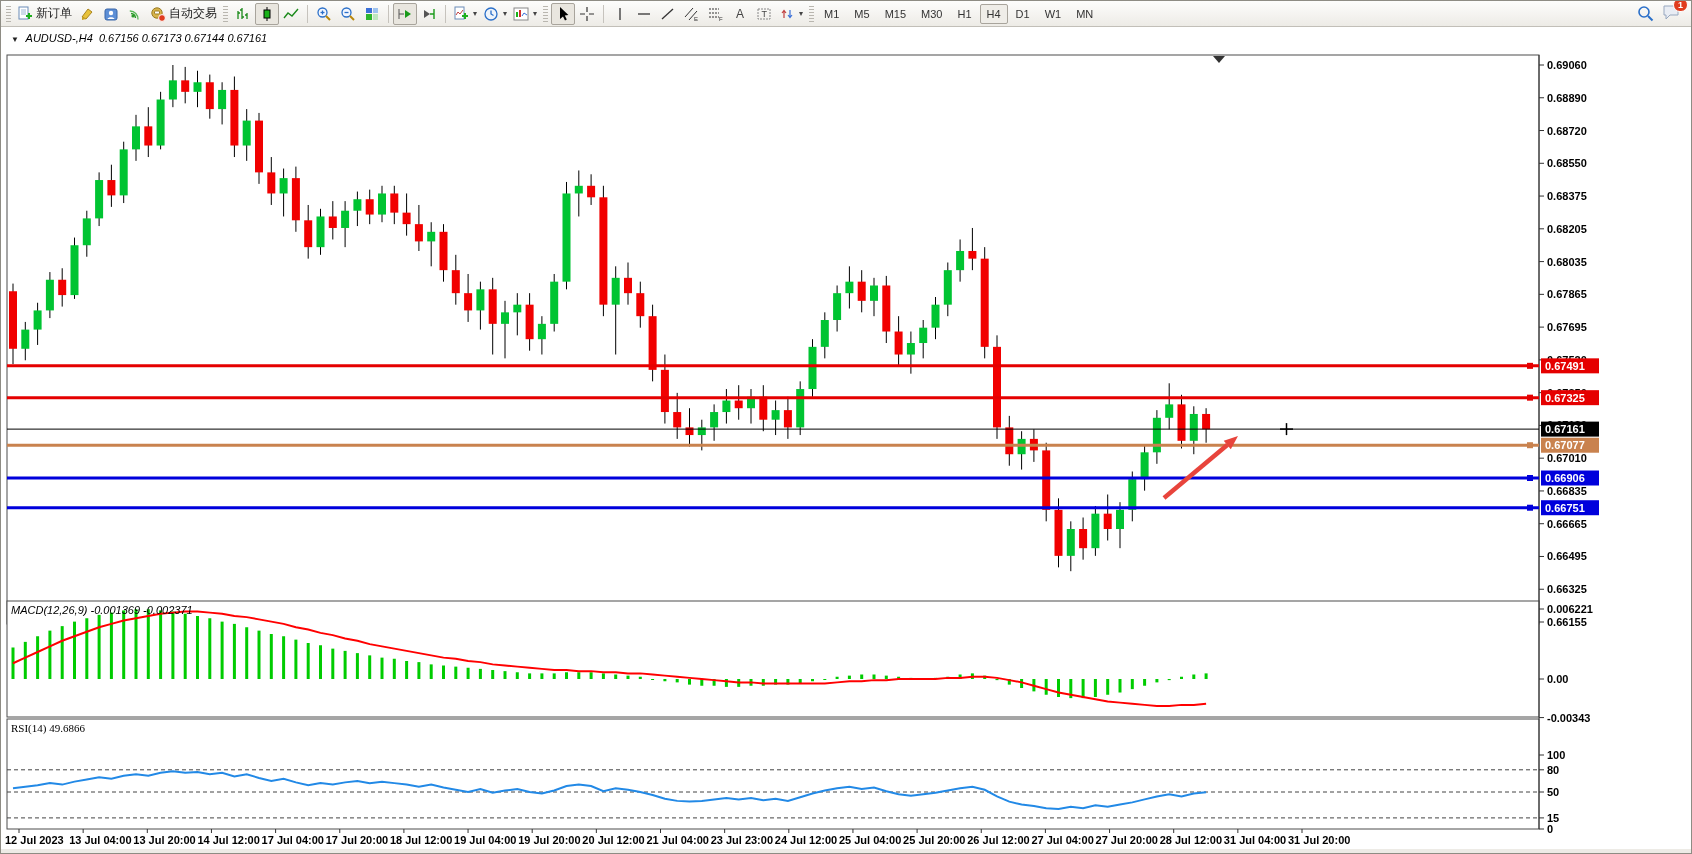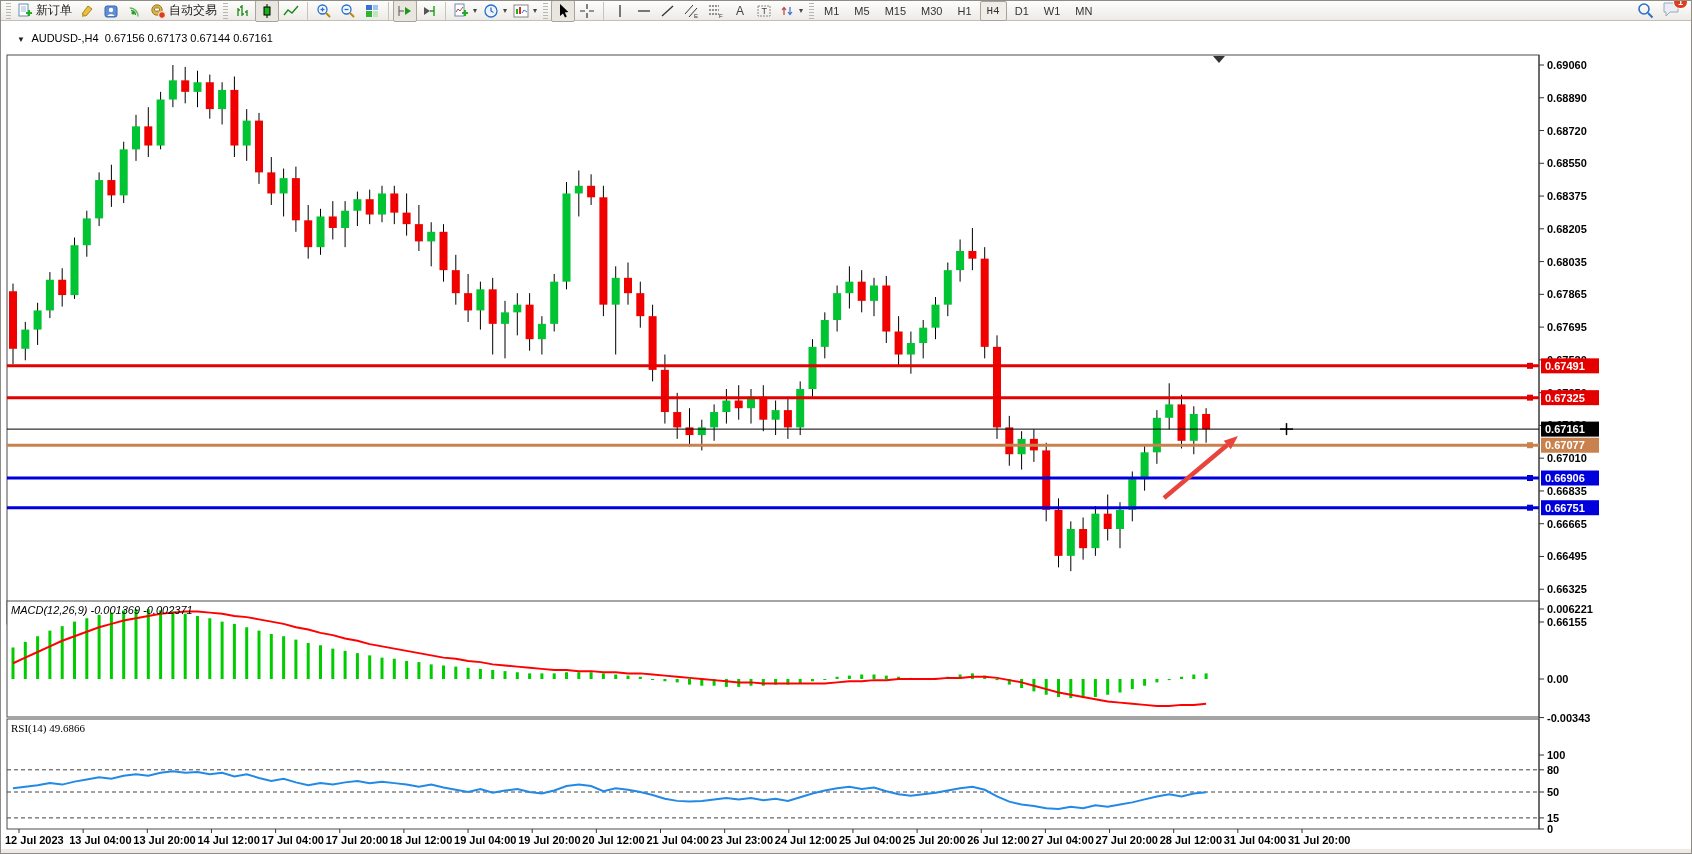--- a/index.html
+++ b/index.html
@@ -1,28 +1,28 @@
 <!DOCTYPE html>
 <html><head>
 <meta charset="utf-8">
 <style>
   html,body{margin:0;padding:0;background:#e8e6e1;font-family:"Liberation Sans",sans-serif;}
   .win{position:relative;width:1692px;height:854px;background:#fff;overflow:hidden;border:1px solid #8e8c84;box-sizing:border-box;}
   
-  .tb{position:absolute;top:0;left:0;right:0;height:20px;background:linear-gradient(#fdfdfc,#edebe6);
+  .tb{position:absolute;top:0;left:0;right:0;height:26px;background:linear-gradient(#fdfdfc,#edebe6);
       border-bottom:1px solid #c2bfb8;display:flex;align-items:center;padding:0 2px;box-sizing:border-box;z-index:30;}
   .grip{width:5px;height:16px;margin:0 3px;background:repeating-linear-gradient(180deg,#b9b6af 0 1px,transparent 1px 3px);}
   .sep{width:1px;height:18px;background:#c6c3bd;margin:0 4px;}
   .btn{display:flex;align-items:center;justify-content:center;height:22px;min-width:24px;border:1px solid transparent;
        background:transparent;padding:0 2px;gap:3px;cursor:default;}
   .btn.pressed{border:1px solid #a8a49c;background:#e9e6df;border-radius:2px;}
   .btn .lbl{font-size:12px;color:#222;white-space:nowrap;}
   .dd{font-size:8px;color:#444;margin-left:1px;}
   .tf{font-size:11px;color:#333;padding:3px 6px;border:1px solid transparent;border-radius:2px;}
-  .tf.pressed{border:1px solid #a8a49c;background:#efede8;font-family:Liberation Mono, monospace;}
+  .tf.pressed{border:1px solid #a8a49c;background:#efede8;}
   .tbright{margin-left:auto;display:flex;align-items:center;gap:8px;padding-right:8px;}
   .badge{position:absolute;top:-5px;right:-7px;background:#e03c1e;color:#fff;border-radius:8px;font-size:9px;
          font-weight:bold;padding:1px 4px;border:1px solid #fff;}
   .chatwrap{position:relative;}
   
   .stage{position:absolute;top:26px;left:0;width:1692px;height:828px;background:#fff;}
   .overlay{position:absolute;font-size:11px;color:#000;z-index:10;white-space:nowrap;}
   .tri{font-size:8px;color:#222;margin-right:4px;}
   .bottomstrip{position:absolute;left:0;right:0;top:822px;height:6px;background:#edebe6;}
 </style>
@@ -246,21 +246,21 @@
       <span class="chatwrap">
         <svg width="19" height="17">
             <path d="M2 3h14v9H8l-4 4v-4H2z" fill="#e9edf4" stroke="#98a8bf"></path>
           </svg>
         <span class="badge">1</span>
       </span>
     </span>
   </div>
 
   <div class="stage">
-    <div class="overlay" style="left:16px;top:5px;">
+    <div class="overlay" style="left:10px;top:5px;font-style:italic;">
       <span class="tri">▼</span>
       <span>AUDUSD-,H4</span>&nbsp;
       <span>0.67156 0.67173 0.67144 0.67161</span>
     </div>
     <div class="overlay" style="left:10px;top:577px;font-style:italic;">MACD(12,26,9) -0.001369 -0.002371</div>
     <div class="overlay" style="left:10px;top:695px;font-family:Liberation Serif, serif;">RSI(14) 49.6866</div>
     <svg id="chart-svg" width="1692" height="828">
         <rect x="6" y="28" width="1532" height="569" fill="#fff" stroke="#4d4d4d"></rect>
         <rect x="6" y="574" width="1532" height="116" fill="#fff" stroke="#4d4d4d"></rect>
         <rect x="6" y="692" width="1532" height="110" fill="#fff" stroke="#4d4d4d"></rect>

